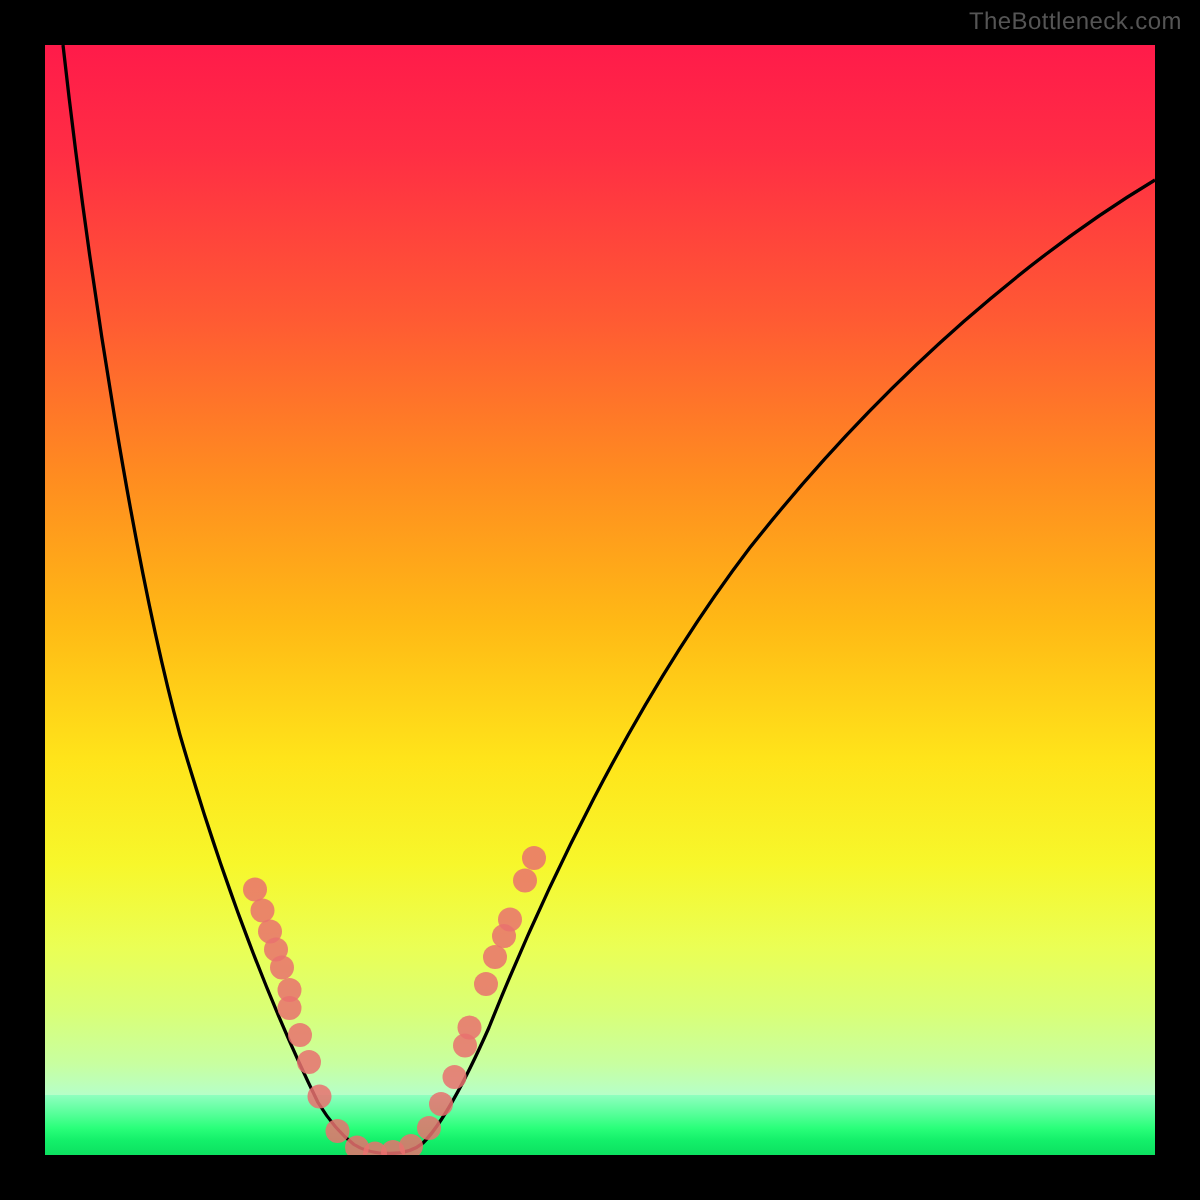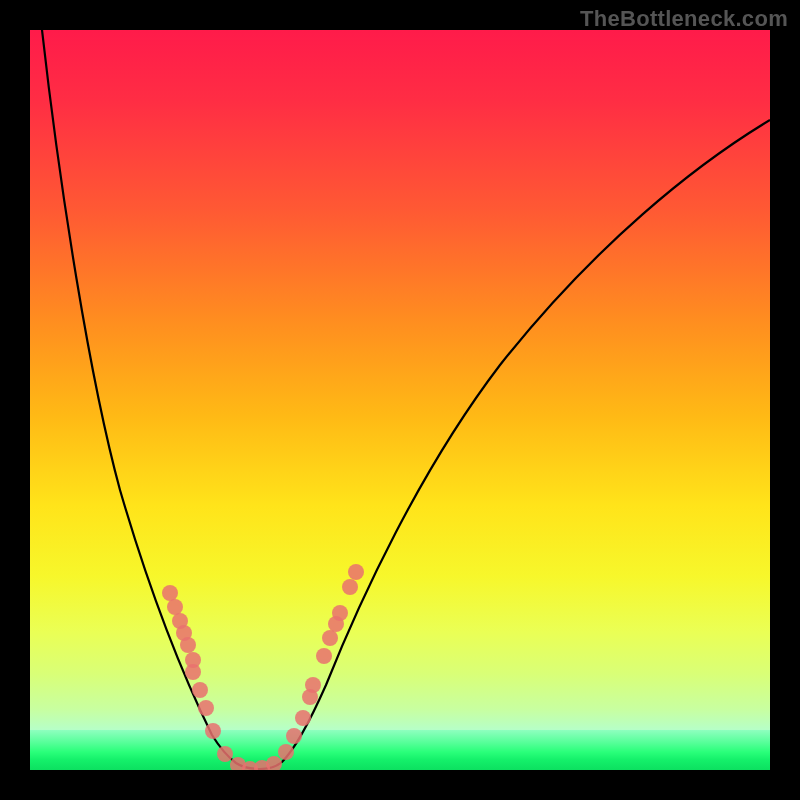--- a/index.html
+++ b/index.html
@@ -8,22 +8,22 @@
     position: relative;
     width: 800px;
     height: 800px;
     background: #000;
   }
   .watermark {
     position: absolute;
     top: 6px;
     right: 12px;
     font-family: Arial, sans-serif;
-    font-size: 22px;
-    font-weight: 700;
+    font-size: 16px;
+    font-weight: 400;
     color: #555;
     letter-spacing: 0.3px;
     z-index: 50;
   }
   .plot-outer {
     position: absolute;
     left: 30px;
     top: 30px;
     width: 740px;
     height: 740px;

